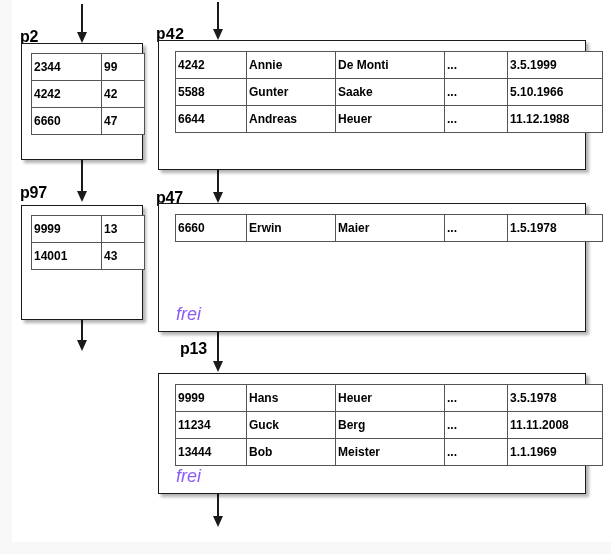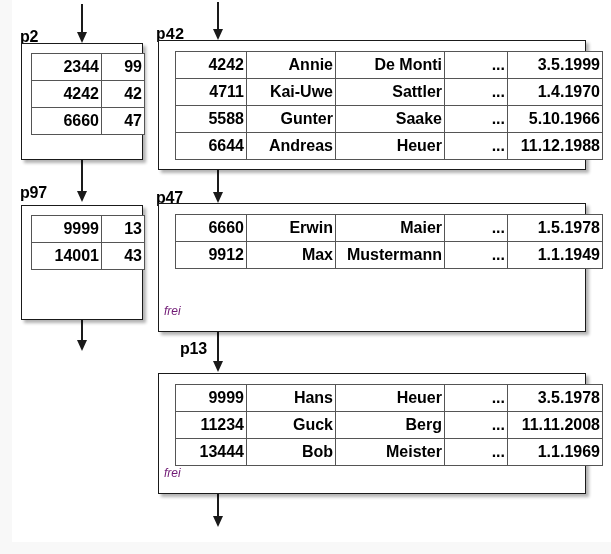--- a/index.html
+++ b/index.html
@@ -43,24 +43,24 @@
 
   
   .tbl {
     position: absolute;
     border-collapse: collapse;
     table-layout: fixed;
     background: #ffffff;
   }
   .tbl td {
     border: 1.5px solid #555555;
-    font-size: 16px;
+    font-size: 12px;
     font-weight: 700;
     color: #000000;
-    text-align: right;
+    text-align: left;
     height: 26px;
     padding: 0 2px;
     white-space: nowrap;
     overflow: hidden;
   }
 
   
   .tbl-index { left: 9px; top: 9px; width: 103px; }
   .tbl-index td.k { width: 65px; }
   .tbl-index td.v { width: 38px; }
@@ -68,24 +68,24 @@
   
   .tbl-data { left: 16px; top: 10px; width: 402px; }
   .tbl-data td.c0 { width: 66px; }
   .tbl-data td.c1 { width: 84px; }
   .tbl-data td.c2 { width: 104px; }
   .tbl-data td.c3 { width: 58px; }
   .tbl-data td.c4 { width: 90px; }
 
   .frei {
     position: absolute;
-    left: 5px;
-    font-size: 12px;
+    left: 17px;
+    font-size: 18px;
     font-style: italic;
-    color: #701a75;
+    color: #8b5cf6;
   }
 
   
   .arrow { position: absolute; }
   .arrow .shaft {
     position: absolute;
     left: 0;
     top: 0;
     width: 1.5px;
     background: #1a1a1a;
@@ -182,27 +182,20 @@
     <table class="tbl tbl-data">
       <tbody>
         <tr>
           <td class="c0">4242</td>
           <td class="c1">Annie</td>
           <td class="c2">De Monti</td>
           <td class="c3">...</td>
           <td class="c4">3.5.1999</td>
         </tr>
         <tr>
-          <td class="c0">4711</td>
-          <td class="c1">Kai-Uwe</td>
-          <td class="c2">Sattler</td>
-          <td class="c3">...</td>
-          <td class="c4">1.4.1970</td>
-        </tr>
-        <tr>
           <td class="c0">5588</td>
           <td class="c1">Gunter</td>
           <td class="c2">Saake</td>
           <td class="c3">...</td>
           <td class="c4">5.10.1966</td>
         </tr>
         <tr>
           <td class="c0">6644</td>
           <td class="c1">Andreas</td>
           <td class="c2">Heuer</td>
@@ -217,27 +210,20 @@
   <div class="block" style="left:158px; top:203px; width:428px; height:129px;">
     <table class="tbl tbl-data">
       <tbody>
         <tr>
           <td class="c0">6660</td>
           <td class="c1">Erwin</td>
           <td class="c2">Maier</td>
           <td class="c3">...</td>
           <td class="c4">1.5.1978</td>
         </tr>
-        <tr>
-          <td class="c0">9912</td>
-          <td class="c1">Max</td>
-          <td class="c2">Mustermann</td>
-          <td class="c3">...</td>
-          <td class="c4">1.1.1949</td>
-        </tr>
       </tbody>
     </table>
     <div class="frei" style="top:100px;">frei</div>
   </div>
 
   <div class="block-label" style="left:156px; top:340px;margin-left:24px;">p13</div>
   <div class="block" style="left:158px; top:373px; width:428px; height:121px;">
     <table class="tbl tbl-data">
       <tbody>
         <tr>

